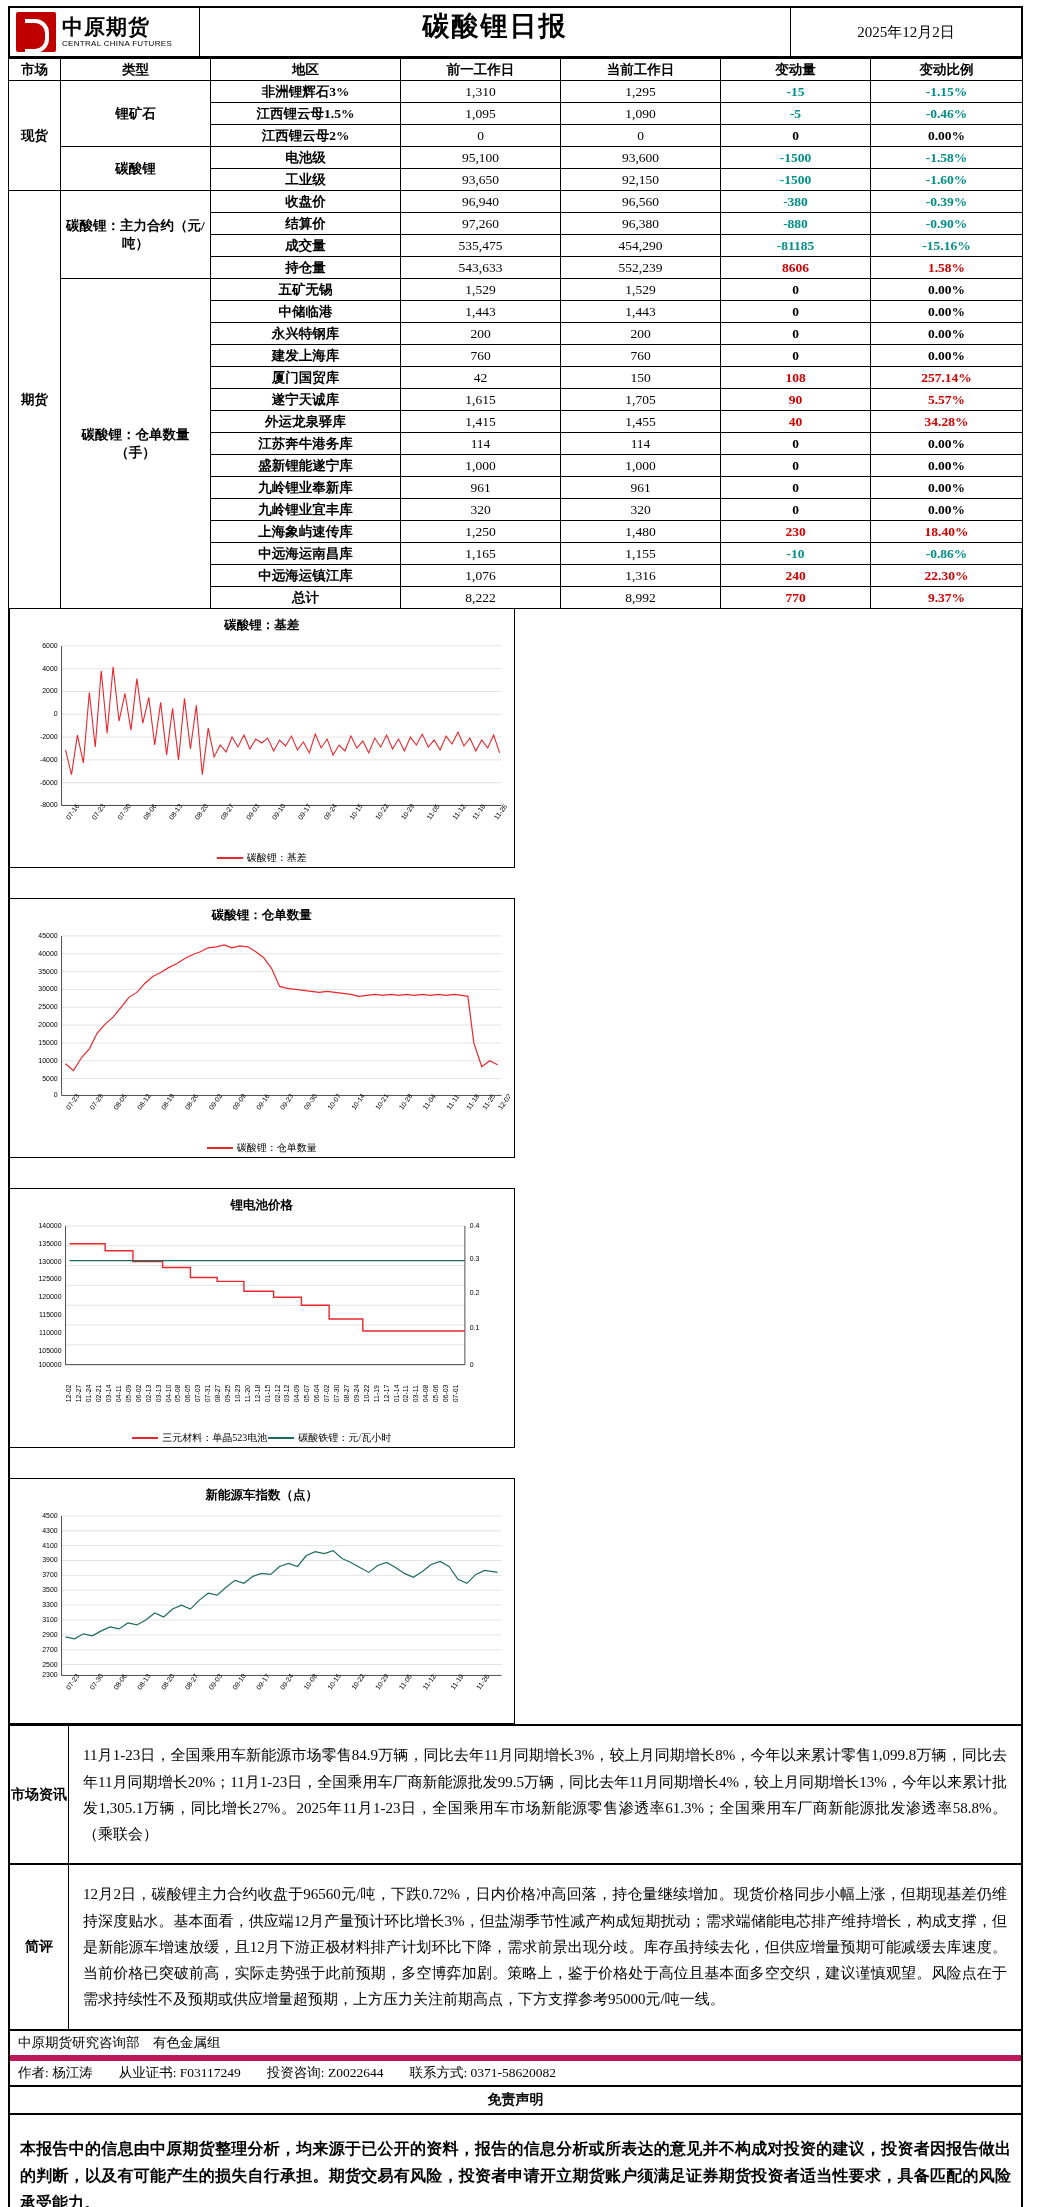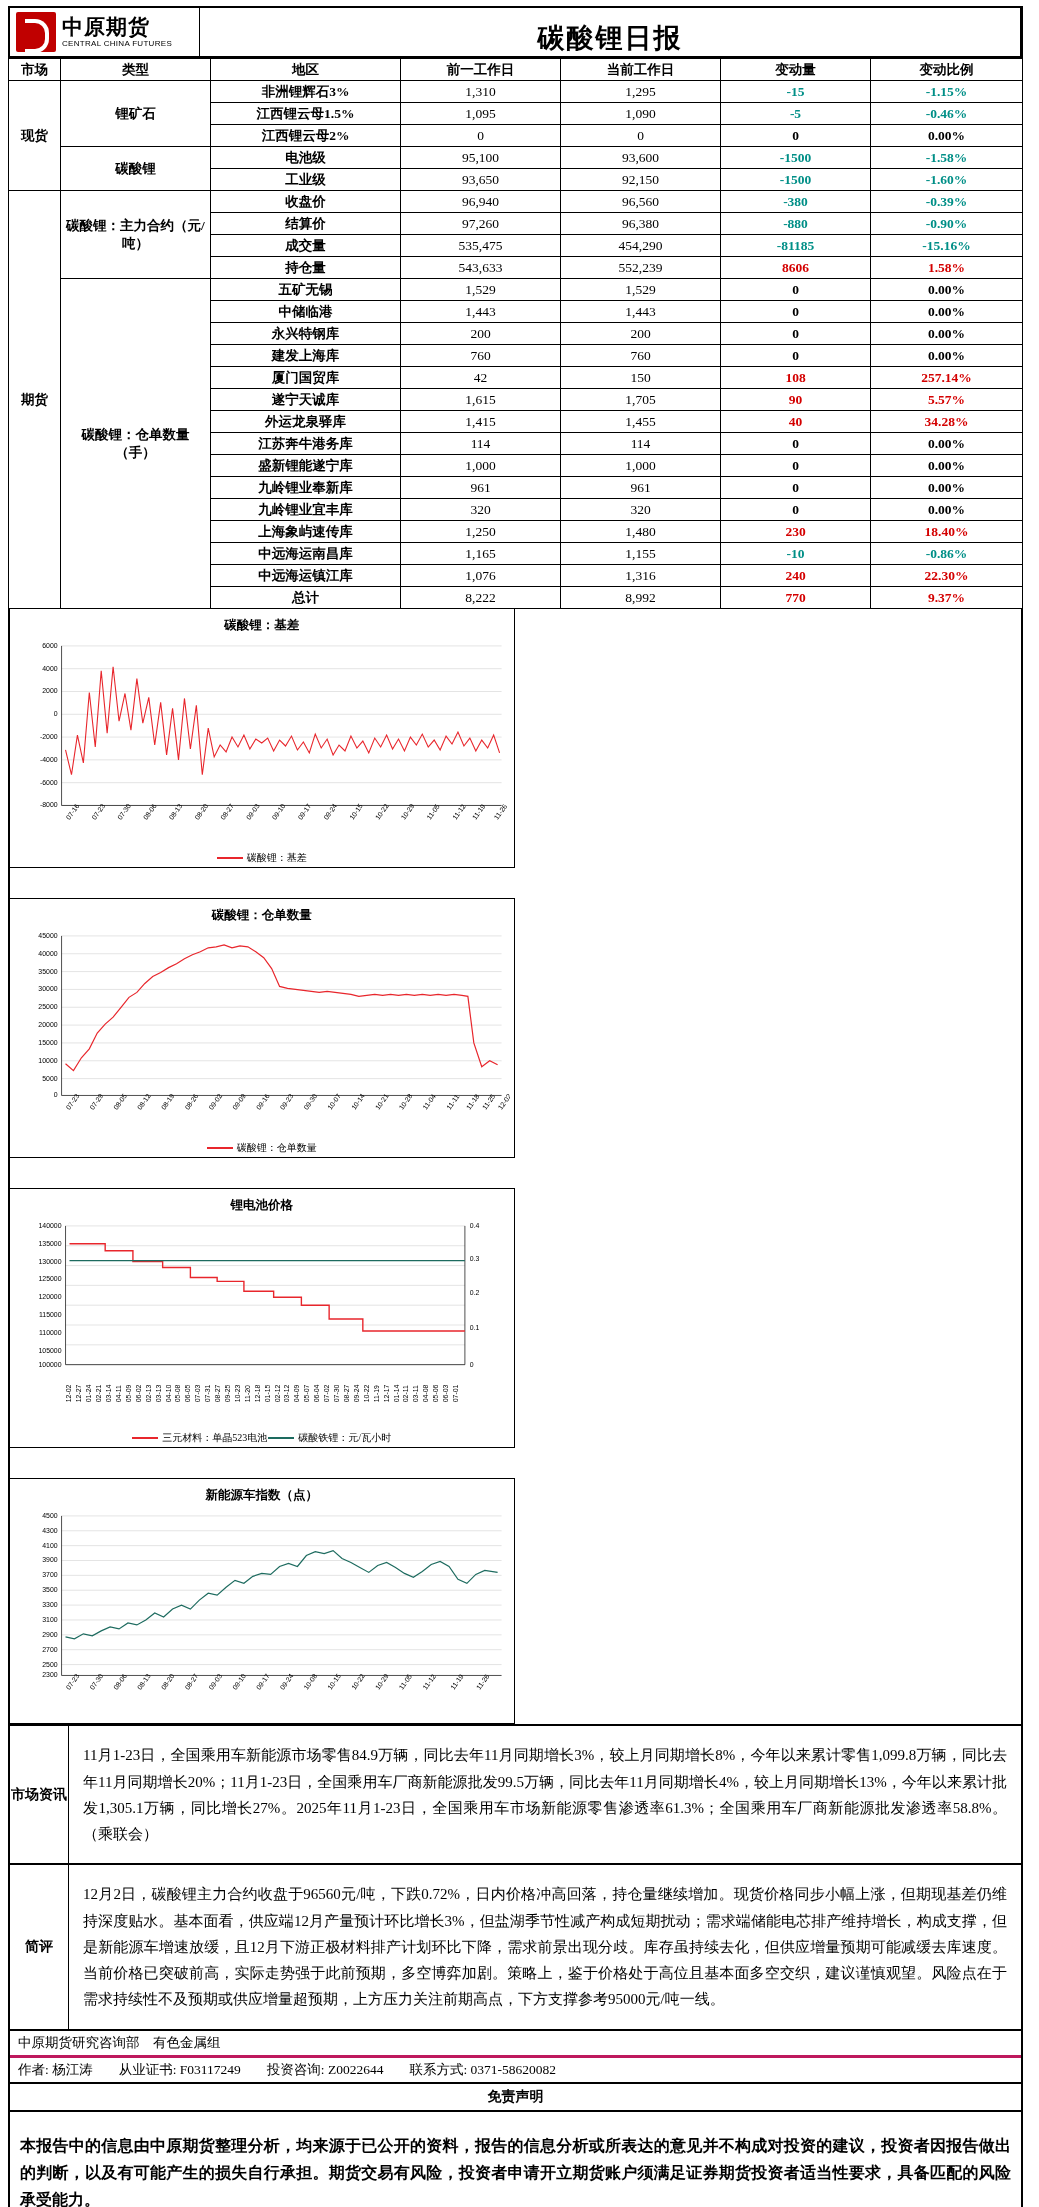--- a/index.html
+++ b/index.html
@@ -19,21 +19,21 @@
   .logo-mark{
     width:40px;height:40px;background:#c00000;color:#fff;position:relative;flex:0 0 auto;border-radius:2px;
   }
   .logo-mark:after{
     content:"";position:absolute;left:9px;top:7px;width:20px;height:26px;
     border:4px solid #fff;border-left:none;border-radius:0 14px 14px 0;
   }
   .logo-text{margin-left:6px;line-height:1.05;}
   .logo-cn{font-size:21px;font-weight:bold;letter-spacing:1px;font-family:"Liberation Sans","DejaVu Sans",sans-serif;}
   .logo-en{font-size:8px;letter-spacing:.3px;font-family:"Liberation Sans","DejaVu Sans",sans-serif;margin-top:2px;}
-  .title-cell{flex:1;display:flex;align-items:flex-end;justify-content:center;border-right:1px solid #000;}
+  .title-cell{flex:1;display:flex;align-items:flex-start;justify-content:center;border-right:1px solid #000;}
   .title-cell span{font-size:27px;font-weight:bold;letter-spacing:2px;}
   .date-cell{width:230px;display:flex;align-items:center;justify-content:center;font-size:15px;}
   
   table.main{border-collapse:collapse;width:100%;table-layout:fixed;}
   table.main td,table.main th{
     border:1px solid #000;font-size:13.5px;text-align:center;height:21px;padding:0 2px;
     font-family:"Liberation Serif","DejaVu Serif",serif;
   }
   .colhdr td{font-weight:bold;}
   .vgroup{font-weight:bold;}
@@ -52,21 +52,21 @@
   .legend-line{display:inline-block;width:26px;height:0;border-top:2px solid #e8262c;}
   .legend-line.green{border-top-color:#1d6b5f;}
   
   .block{border:2px solid #000;border-top:none;display:flex;}
   .block-label{
     width:58px;flex:0 0 58px;border-right:1px solid #000;display:flex;align-items:center;justify-content:center;
     font-size:14px;font-weight:bold;text-align:center;line-height:1.3;
   }
   .block-body{flex:1;padding:16px 14px;font-size:15px;line-height:1.75;text-align:justify;}
   .sign{border:2px solid #000;border-top:none;}
-  .sign-row{display:flex;border-bottom:3px solid #be185d;font-size:13.5px;padding:3px 8px;gap:26px;}
+  .sign-row{display:flex;border-bottom:6px solid #be185d;font-size:13.5px;padding:3px 8px;gap:26px;}
   .sign-row:last-child{border-bottom:none;}
   .disc-title{border:2px solid #000;border-top:none;text-align:center;font-size:14px;font-weight:bold;padding:4px 0;}
   .disc-body{border:2px solid #000;border-top:none;padding:20px 10px 12px;font-size:16px;line-height:1.7;font-weight:bold;text-align:justify;}
   .tickers{font-size:7px;}
 </style>
 </head>
 <body>
 
 <div class="page">
 
@@ -74,20 +74,21 @@
     <div class="logo-cell">
       <div class="logo-mark"></div>
       <div class="logo-text">
         <div class="logo-cn">中原期货</div>
         <div class="logo-en">CENTRAL CHINA FUTURES</div>
       </div>
     </div>
     <div class="title-cell">
       <span>碳酸锂日报</span>
     </div>
+    <div class="date-cell">2025年12月2日</div>
   </div>
 
   <table class="main">
     <colgroup>
       <col style="width:52px">
       <col style="width:150px">
       <col style="width:190px">
       <col style="width:160px">
       <col style="width:160px">
       <col style="width:150px">

